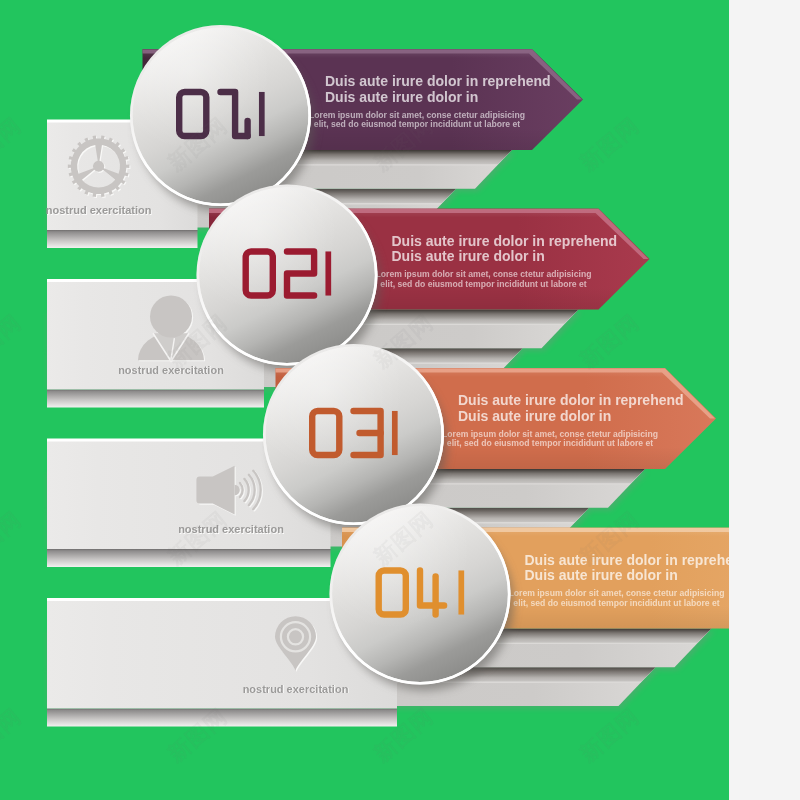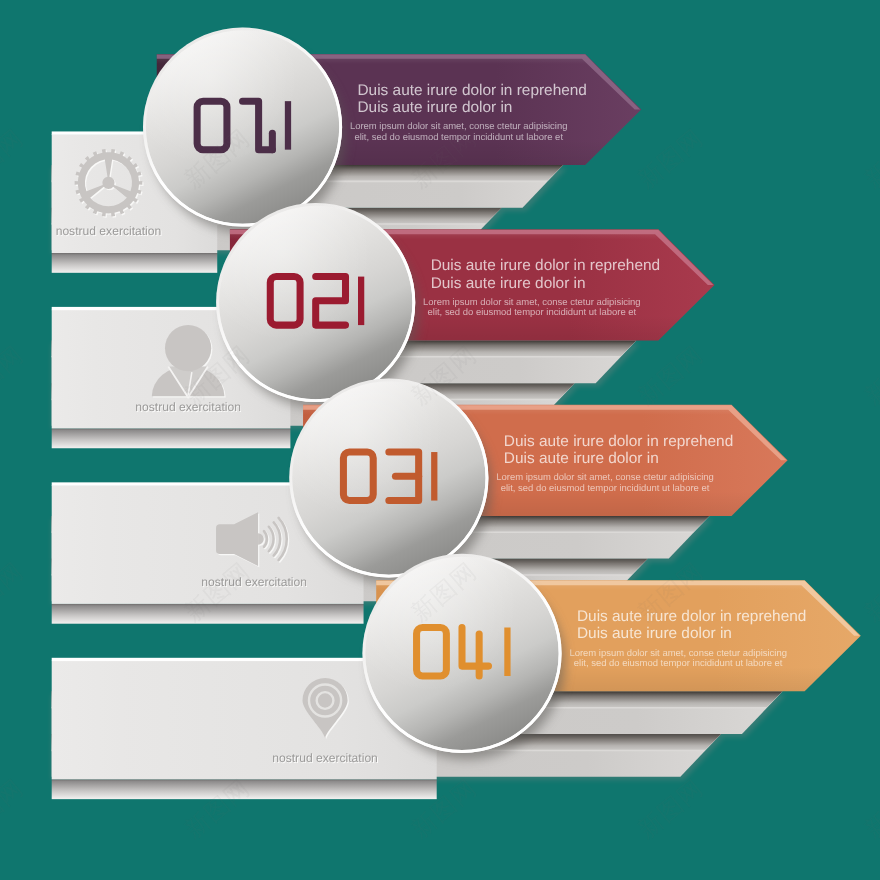--- a/index.html
+++ b/index.html
@@ -1,19 +1,19 @@
 <!DOCTYPE html>
 <html><head>
 <meta charset="utf-8">
 <style>
   html,body{margin:0;padding:0;background:#f4f4f4;}
   body{width:800px;height:800px;overflow:hidden;
        font-family:"Liberation Sans",sans-serif;
        -webkit-font-smoothing:antialiased;}
-  #stage{position:relative;width:800px;height:800px;overflow:hidden;background:#0f766e;}
+  #stage{position:relative;width:729px;height:800px;overflow:hidden;background:#22c55e;font-weight:bold;}
   svg{position:absolute;left:0;top:0;}
 </style>
 </head>
 <body>
 
 <div id="stage">
   <svg id="art" width="800" height="800" viewBox="0 0 800 800">
       <defs>
         <linearGradient id="panelG" x1="0" y1="0" x2="1" y2="0">
           <stop offset="0" stop-color="#ebeae9" stop-opacity="1"></stop>

